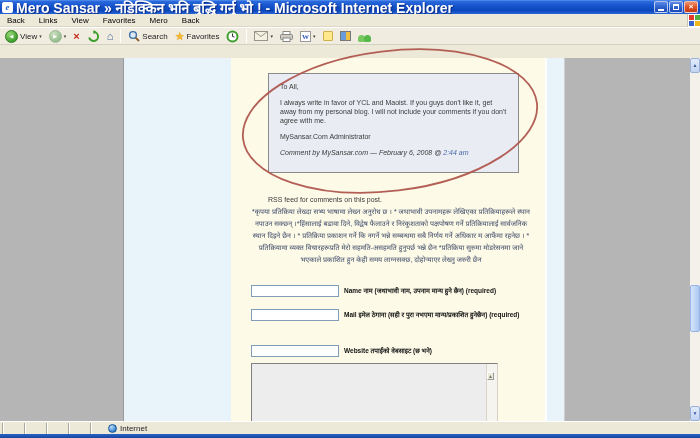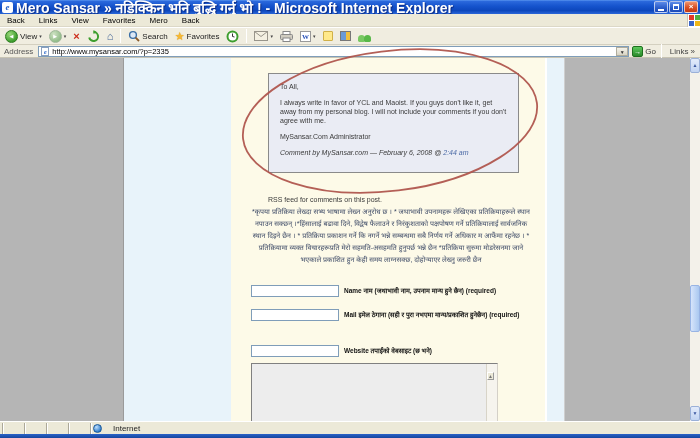--- a/index.html
+++ b/index.html
@@ -105,21 +105,21 @@
     border:1px solid #9ab0d8; border-radius:2px; font-size:5px; text-align:center; line-height:13px; color:#3a57a0; }
   .sb-up { top:0; } .sb-down { bottom:0; }
   .sb-thumb { position:absolute; left:0; top:227px; width:10px; height:47px;
     background:linear-gradient(90deg,#d6e4fb,#aac8f0); border:1px solid #98b4e4; border-radius:2px; }
 
   
   .statusbar { position:absolute; top:421px; left:0; width:700px; height:13px; background:#ece9d8;
     border-top:1px solid #fff; display:flex; align-items:center; font-size:8px; color:#222; padding:0 2px; }
   .sb-left { display:flex; align-items:center; gap:3px; flex:1; }
   .sb-pane { height:11px; border-left:1px solid #aca899; box-shadow:inset 1px 0 0 #fff; width:22px; }
-  .sb-zone { width:80px; display:flex; align-items:center; gap:11px; padding-left:2px; }
+  .sb-zone { width:80px; display:flex; align-items:center; gap:3px; padding-left:17px; }
   .globe { width:9px; height:9px; border-radius:50%; background:radial-gradient(circle at 35% 30%,#bfe0ff,#2a78c8 75%); border:1px solid #1a5898; }
 
   .bottom-border { position:absolute; top:434px; left:0; width:700px; height:4px;
     background:linear-gradient(180deg,#2a62c8,#16469e); }
 
   .annotation { position:absolute; top:0; left:0; z-index:60; pointer-events:none; }
 
   svg.mini { display:block; }
 </style>
 </head>
@@ -224,37 +224,20 @@
       <span class="mini-book"></span>
     </span>
     <span class="tool-btn">
       <span class="buddies">
           <i></i>
           <i></i>
         </span>
     </span>
   </div>
 
-  <div class="addrbar">
-    <span class="addr-label">Address</span>
-    <span class="addr-input">
-      <span class="page-icon">e</span>
-      <span class="addr-url">http://www.mysansar.com/?p=2335</span>
-      <span class="addr-drop">▼</span>
-    </span>
-    <span class="go-btn">
-      <span class="go-icon">→</span>
-      <span>Go</span>
-    </span>
-    <span class="sep"></span>
-    <span class="links">
-      <span>Links</span>
-      <span>»</span>
-    </span>
-  </div>
 
   <div class="content">
     <div class="col col-blue-left"></div>
     <div class="col col-cream"></div>
     <div class="col col-blue-right"></div>
 
     <div class="comment-box">
       <p>To All,</p>
       <p>I always write in favor of YCL and Maoist. If you guys don't like it, get away from my personal blog. I will not include your comments if you don't agree with me.</p>
       <p>MySansar.Com Administrator</p>

